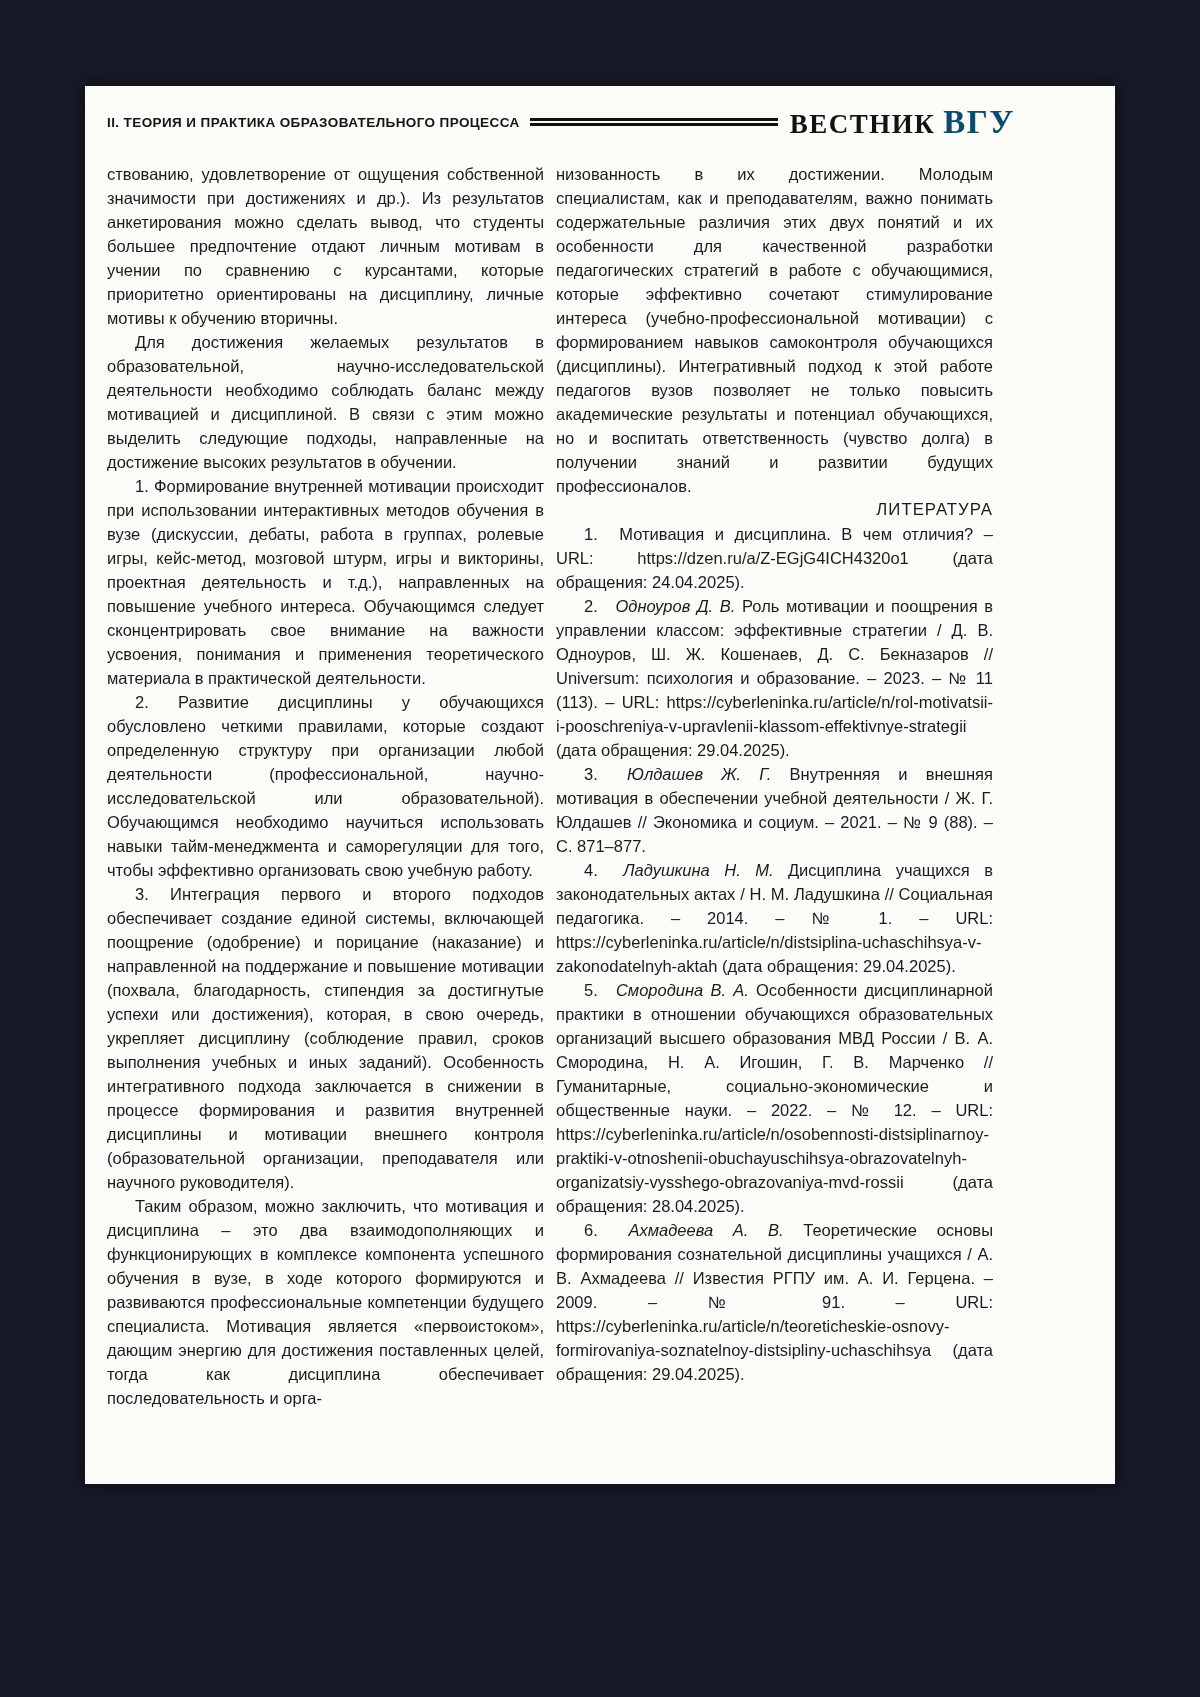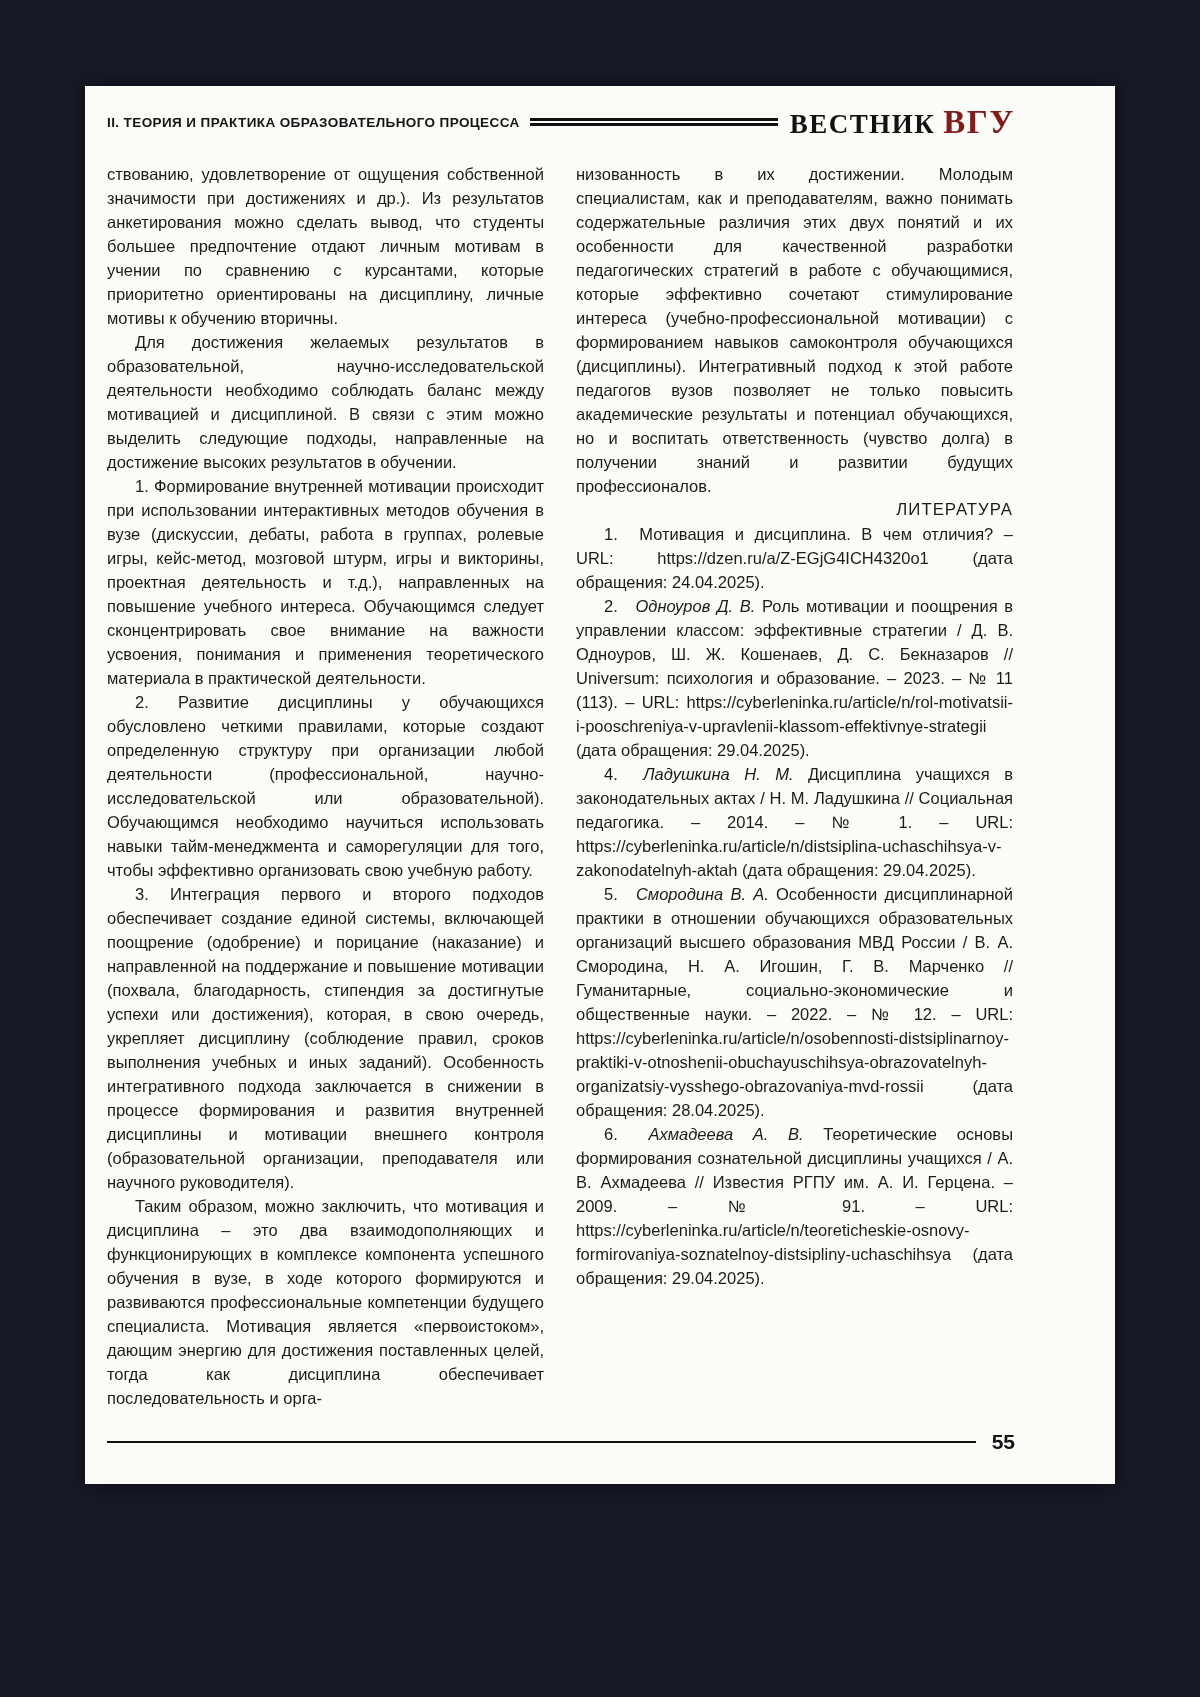--- a/index.html
+++ b/index.html
@@ -57,28 +57,28 @@
     white-space: nowrap;
     line-height: 1;
   }
   .logo-main {
     font-size: 27px;
     color: #121212;
     letter-spacing: 1.5px;
   }
   .logo-abbr {
     font-size: 33px;
-    color: #7f1d1d;
+    color: #0c4a6e;
     letter-spacing: 1.5px;
     margin-left: 8px;
   }
   
   .columns {
     display: flex;
-    gap: 32px;
+    gap: 12px;
     margin-top: 20px;
   }
   .col {
     width: 437px;
     font-size: 16.5px;
     line-height: 24px;
     text-align: justify;
     hyphens: auto;
     color: #1b1b1b;
   }
@@ -150,26 +150,23 @@
       </div>
 
       <div class="col">
         <p class="noindent">низованность в их достижении. Молодым специалистам, как и преподавателям, важно понимать содержательные различия этих двух понятий и их особенности для качественной разработки педагогических стратегий в работе с обучающимися, которые эффективно сочетают стимулирование интереса (учебно-профессиональной мотивации) с формированием навыков самоконтроля обучающихся (дисциплины). Интегративный подход к этой работе педагогов вузов позволяет не только повысить академические результаты и потенциал обучающихся, но и воспитать ответственность (чувство долга) в получении знаний и развитии будущих профессионалов.</p>
 
         <p class="lit-heading">ЛИТЕРАТУРА</p>
 
         <div>
           <p class="ref"><span>1. </span><span class="ref-author"></span><span>Мотивация и дисциплина. В чем отличия? – URL: https://dzen.ru/a/Z-EGjG4ICH4320o1 (дата обращения: 24.04.2025).</span></p>
           <p class="ref"><span>2. </span><span class="ref-author">Одноуров Д. В. </span><span>Роль мотивации и поощрения в управлении классом: эффективные стратегии / Д. В. Одноуров, Ш. Ж. Кошенаев, Д. С. Бекназаров // Universum: психология и образование. – 2023. – № 11 (113). – URL: https://cyberleninka.ru/article/n/rol-motivatsii-i-pooschreniya-v-upravlenii-klassom-effektivnye-strategii (дата обращения: 29.04.2025).</span></p>
+          <p class="ref"><span>3. </span><span class="ref-author">Юлдашев Ж. Г. </span><span>Внутренняя и внешняя мотивация в обеспечении учебной деятельности / Ж. Г. Юлдашев // Экономика и социум. – 2021. – № 9 (88). – С. 871–877.</span></p>
           <p class="ref"><span>4. </span><span class="ref-author">Ладушкина Н. М. </span><span>Дисциплина учащихся в законодательных актах / Н. М. Ладушкина // Социальная педагогика. – 2014. – № 1. – URL: https://cyberleninka.ru/article/n/distsiplina-uchaschihsya-v-zakonodatelnyh-aktah (дата обращения: 29.04.2025).</span></p>
           <p class="ref"><span>5. </span><span class="ref-author">Смородина В. А. </span><span>Особенности дисциплинарной практики в отношении обучающихся образовательных организаций высшего образования МВД России / В. А. Смородина, Н. А. Игошин, Г. В. Марченко // Гуманитарные, социально-экономические и общественные науки. – 2022. – № 12. – URL: https://cyberleninka.ru/article/n/osobennosti-distsiplinarnoy-praktiki-v-otnoshenii-obuchayuschihsya-obrazovatelnyh-organizatsiy-vysshego-obrazovaniya-mvd-rossii (дата обращения: 28.04.2025).</span></p>
           <p class="ref"><span>6. </span><span class="ref-author">Ахмадеева А. В. </span><span>Теоретические основы формирования сознательной дисциплины учащихся / А. В. Ахмадеева // Известия РГПУ им. А. И. Герцена. – 2009. – № 91. – URL: https://cyberleninka.ru/article/n/teoreticheskie-osnovy-formirovaniya-soznatelnoy-distsipliny-uchaschihsya (дата обращения: 29.04.2025).</span></p>
         </div>
       </div>
 
     </div>
   </div>
 
-  <div class="footer">
-    <span class="footer-rule"></span>
-    <span class="page-number">55</span>
-  </div>
 </div>
 
 </body></html>

